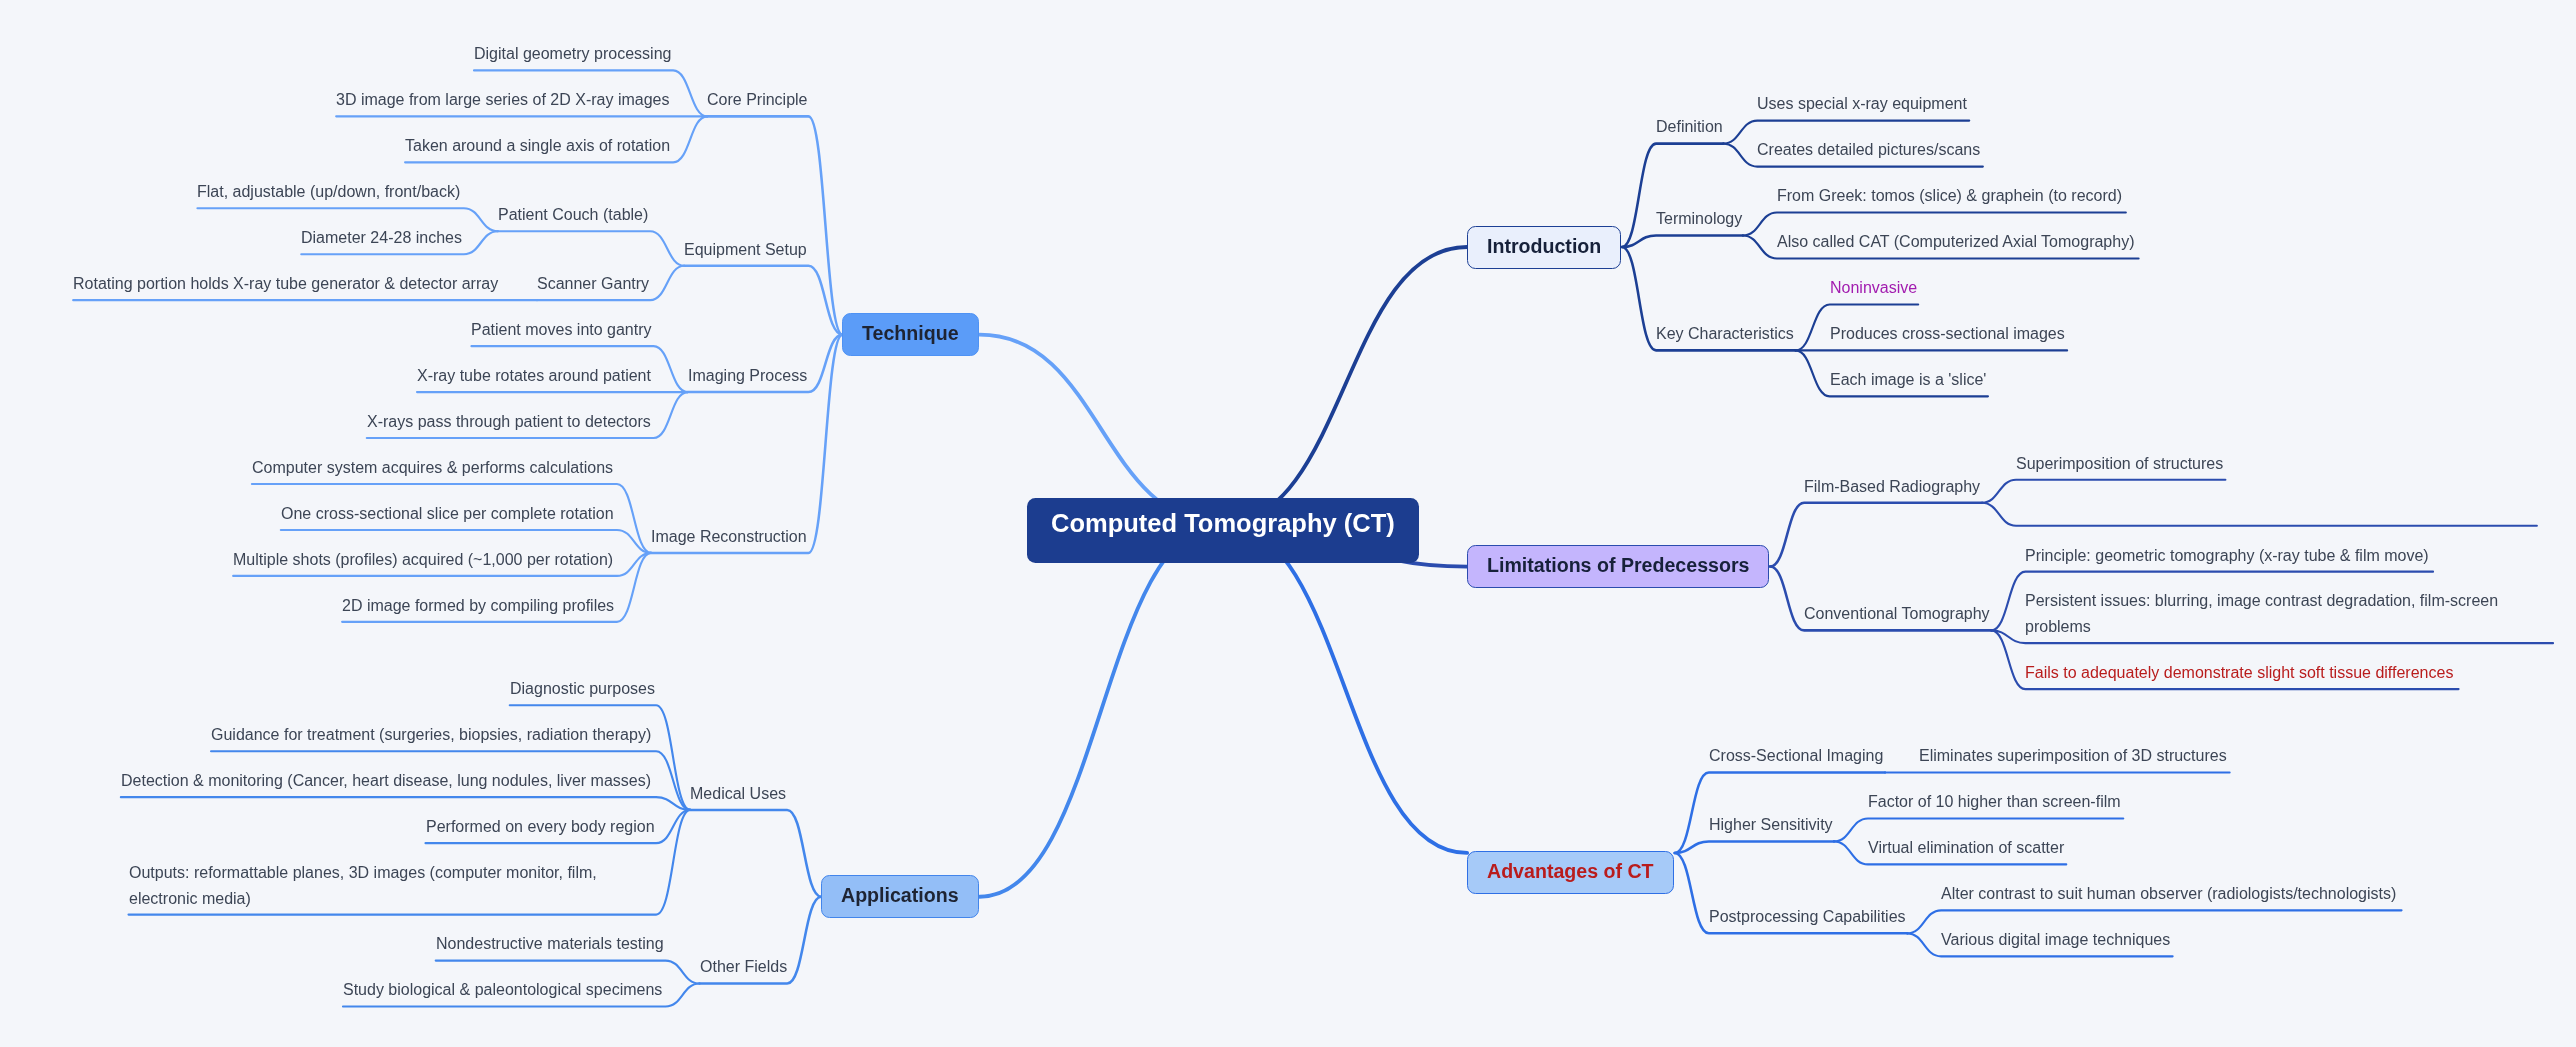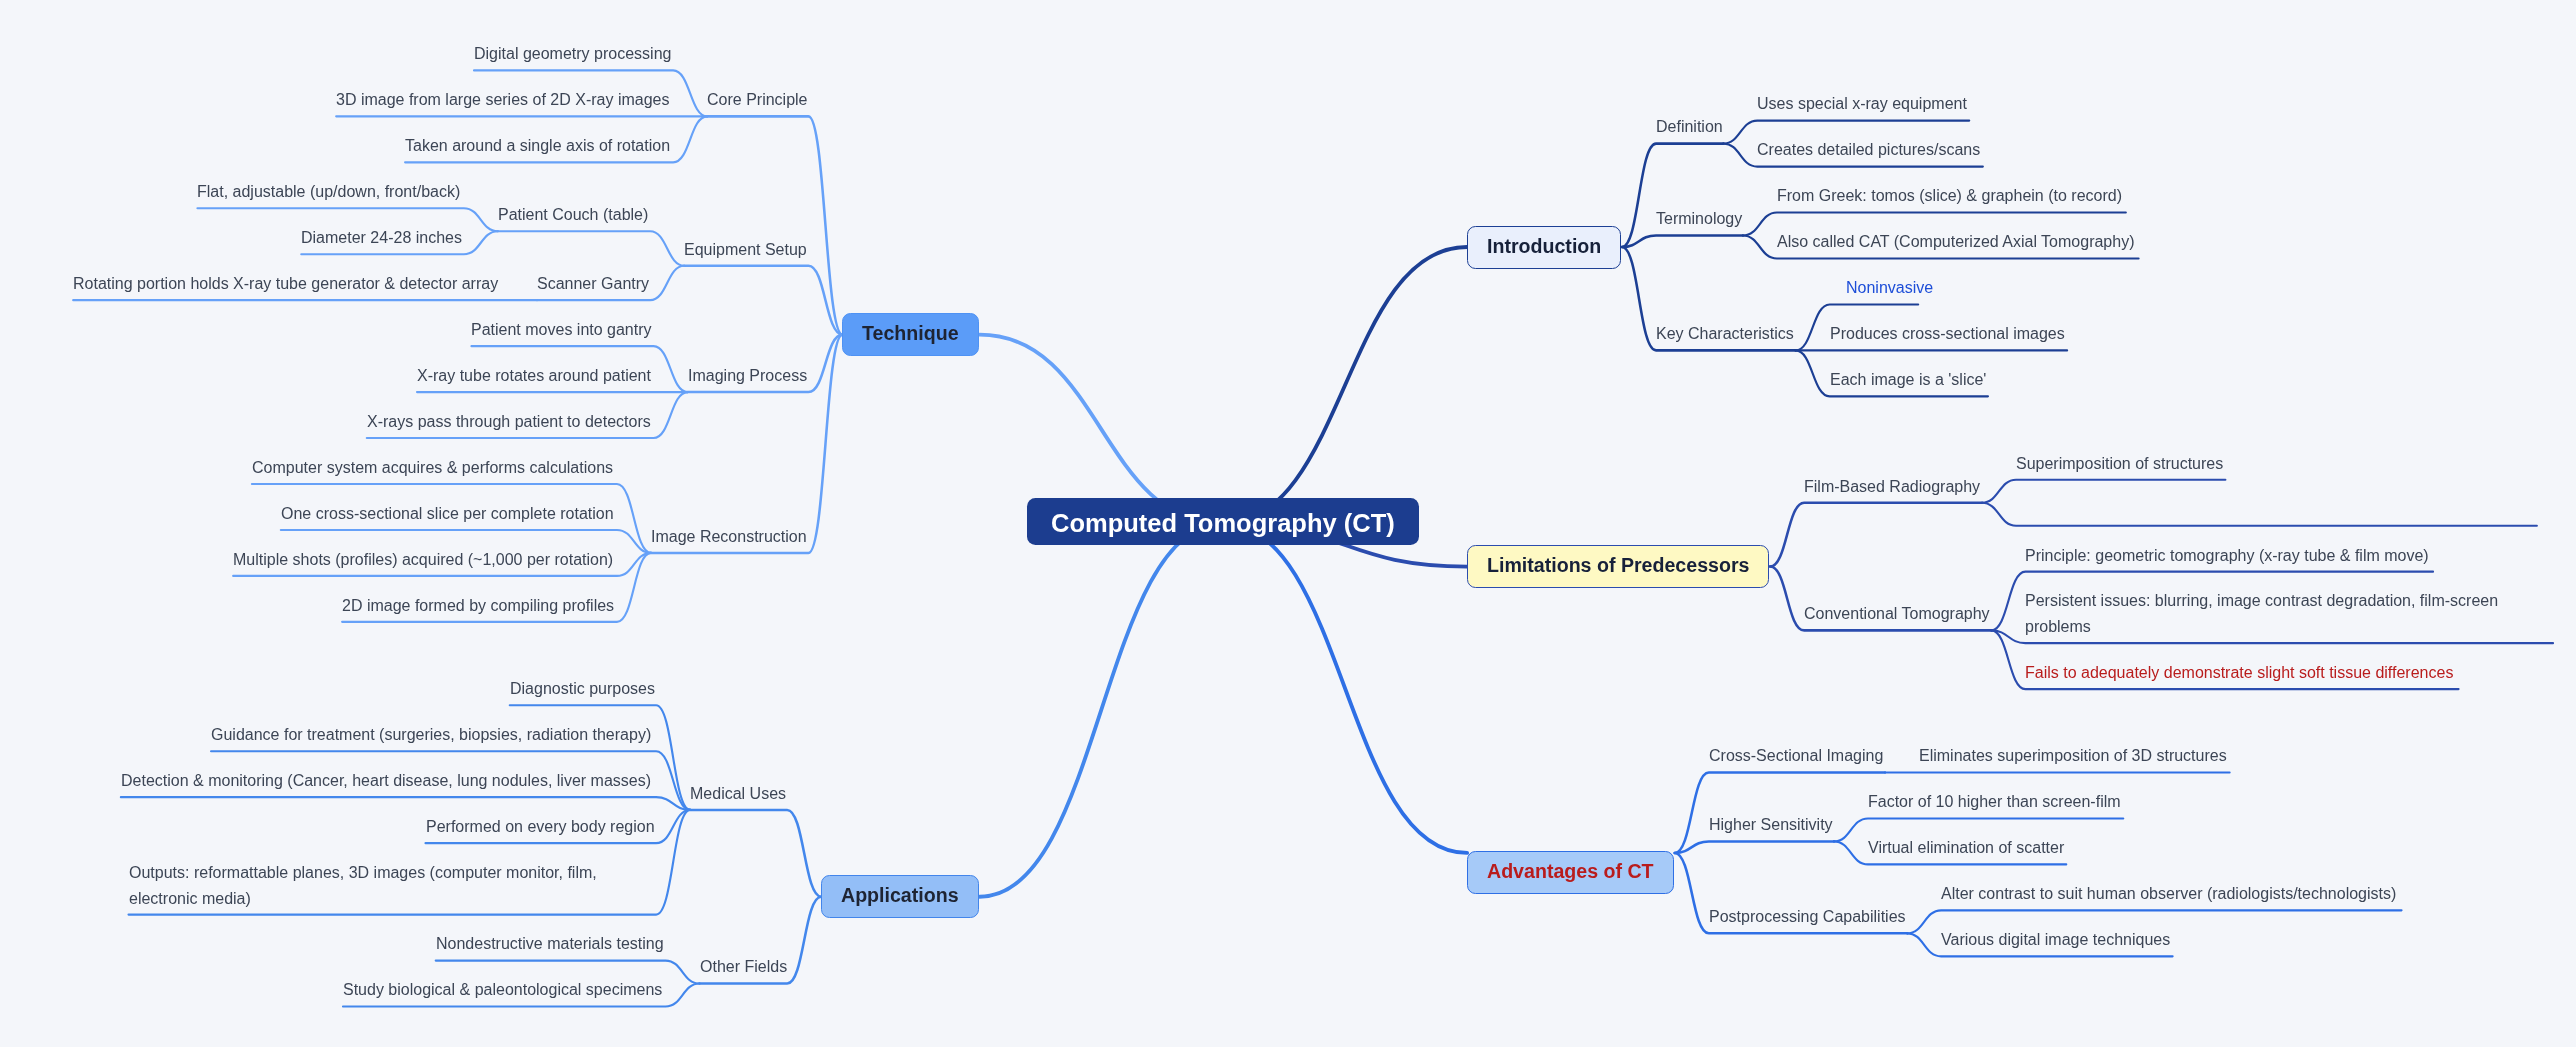--- a/index.html
+++ b/index.html
@@ -24,21 +24,21 @@
     height:43px;line-height:39px;
     padding:0 19px;
     border:1.7px solid transparent;
     border-radius:8.5px;
     font-size:19.6px;font-weight:700;
     white-space:nowrap;
   }
   .mm-root{
     position:absolute;
     box-sizing:border-box;
-    height:47px;line-height:51px;
+    height:65px;line-height:51px;
     padding:0 24px;
     border-radius:8.5px;
     font-size:25.5px;font-weight:700;
     white-space:nowrap;
   }
 </style>
 </head>
 <body>
 
 <div id="stage" style="background: rgb(244, 246, 250);">
@@ -134,24 +134,24 @@
     <div class="mm-label" style="color: rgb(60, 69, 85); left: 436px; top: 931px;">Nondestructive materials testing</div>
     <div class="mm-label" style="color: rgb(60, 69, 85); left: 343px; top: 977px;">Study biological &amp; paleontological specimens</div>
     <div class="mm-box" style="background: rgb(233, 239, 252); border-color: rgb(28, 63, 148); color: rgb(23, 33, 58); left: 1467px; top: 226px;">Introduction</div>
     <div class="mm-label" style="color: rgb(60, 69, 85); left: 1656px; top: 114px;">Definition</div>
     <div class="mm-label" style="color: rgb(60, 69, 85); left: 1757px; top: 91px;">Uses special x-ray equipment</div>
     <div class="mm-label" style="color: rgb(60, 69, 85); left: 1757px; top: 137px;">Creates detailed pictures/scans</div>
     <div class="mm-label" style="color: rgb(60, 69, 85); left: 1656px; top: 206px;">Terminology</div>
     <div class="mm-label" style="color: rgb(60, 69, 85); left: 1777px; top: 183px;">From Greek: tomos (slice) &amp; graphein (to record)</div>
     <div class="mm-label" style="color: rgb(60, 69, 85); left: 1777px; top: 229px;">Also called CAT (Computerized Axial Tomography)</div>
     <div class="mm-label" style="color: rgb(60, 69, 85); left: 1656px; top: 321px;">Key Characteristics</div>
-    <div class="mm-label" style="color: #1d4ed8; left: 1830px; top: 275px; margin-left: 16px;">Noninvasive</div>
+    <div class="mm-label" style="color: #a21caf; left: 1830px; top: 275px;">Noninvasive</div>
     <div class="mm-label" style="color: rgb(60, 69, 85); left: 1830px; top: 321px;">Produces cross-sectional images</div>
     <div class="mm-label" style="color: rgb(60, 69, 85); left: 1830px; top: 367px;">Each image is a 'slice'</div>
-    <div class="mm-box" style="background: #fef9c3; border-color: rgb(43, 76, 174); color: rgb(23, 33, 58); left: 1467px; top: 545px;">Limitations of Predecessors</div>
+    <div class="mm-box" style="background: #c4b5fd; border-color: rgb(43, 76, 174); color: rgb(23, 33, 58); left: 1467px; top: 545px;">Limitations of Predecessors</div>
     <div class="mm-label" style="color: rgb(60, 69, 85); left: 1804px; top: 474px;">Film-Based Radiography</div>
     <div class="mm-label" style="color: rgb(60, 69, 85); left: 2016px; top: 451px;">Superimposition of structures</div>
     <div class="mm-label" style="color: rgb(60, 69, 85); left: 1804px; top: 601px;">Conventional Tomography</div>
     <div class="mm-label" style="color: rgb(60, 69, 85); left: 2025px; top: 543px;">Principle: geometric tomography (x-ray tube &amp; film move)</div>
     <div class="mm-label wrap" style="color: rgb(60, 69, 85); left: 2025px; top: 588px;">Persistent issues: blurring, image contrast degradation, film-screen problems</div>
     <div class="mm-label" style="color: #b91c1c; left: 2025px; top: 660px;">Fails to adequately demonstrate slight soft tissue differences</div>
     <div class="mm-box" style="background: rgb(166, 202, 248); border-color: rgb(46, 111, 229); color: #b91c1c; left: 1467px; top: 839px; margin-top: 12px;">Advantages of CT</div>
     <div class="mm-label" style="color: rgb(60, 69, 85); left: 1709px; top: 743px;">Cross-Sectional Imaging</div>
     <div class="mm-label" style="color: rgb(60, 69, 85); left: 1919px; top: 743px;">Eliminates superimposition of 3D structures</div>
     <div class="mm-label" style="color: rgb(60, 69, 85); left: 1709px; top: 812px;">Higher Sensitivity</div>

